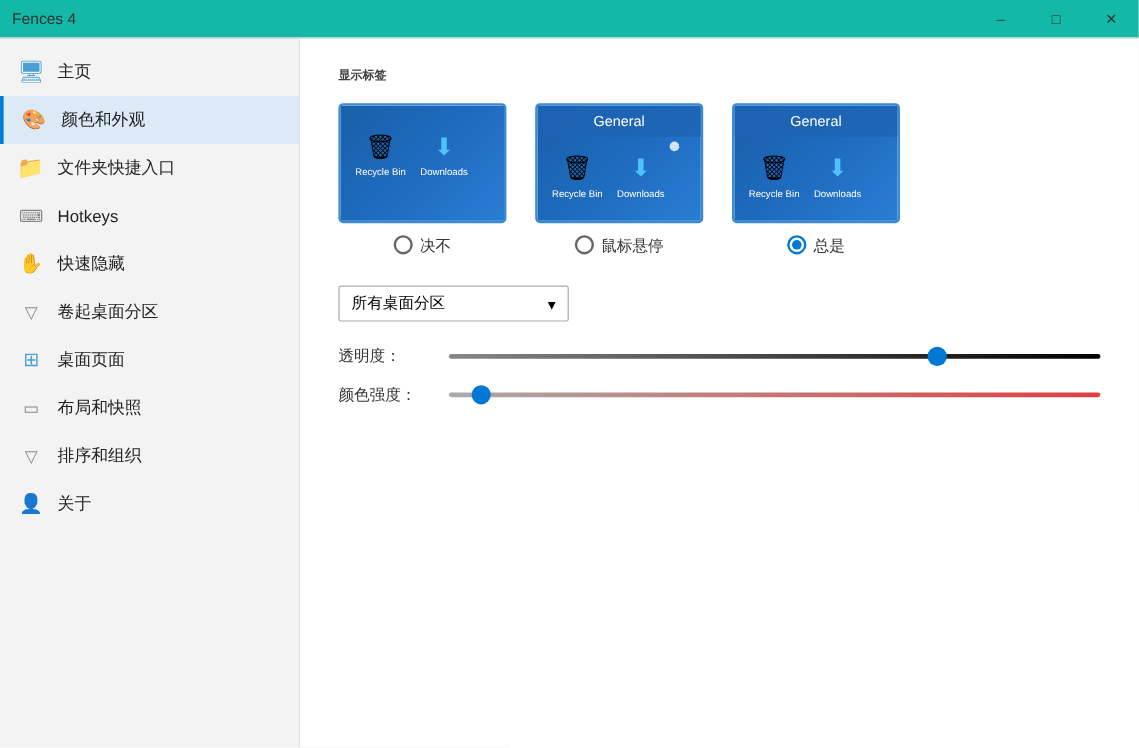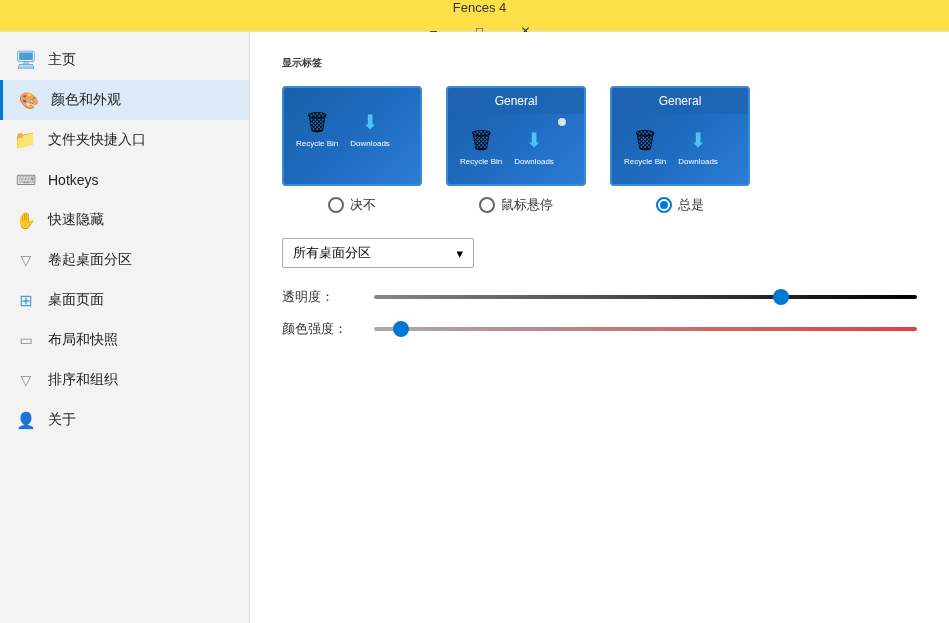--- a/index.html
+++ b/index.html
@@ -1,28 +1,27 @@
 <!DOCTYPE html>
 <html><head>
   <meta charset="utf-8">
   <style>
     * { box-sizing: border-box; margin: 0; padding: 0; }
     body { font-family: 'Segoe UI', sans-serif; background: #f3f3f3; width: 949px; height: 623px; overflow: hidden; display: flex; flex-direction: column; }
 
     
     .titlebar {
-      background: #fde047;
+      background: #14b8a6;
       height: 32px;
       display: flex;
       align-items: center;
       justify-content: space-between;
       padding: 0 0 0 10px;
       border-bottom: 1px solid #ddd;
       flex-shrink: 0;
-      flex-direction: column;
     }
     .titlebar-title { font-size: 13px; color: #333; }
     .titlebar-controls { display: flex; }
     .titlebar-btn {
       width: 46px; height: 32px;
       display: flex; align-items: center; justify-content: center;
       font-size: 12px; color: #333;
       cursor: pointer; background: transparent; border: none;
     }
 
@@ -126,21 +125,21 @@
     .cursor-dot {
       position: absolute;
       top: 30px; right: 18px;
       width: 8px; height: 8px;
       background: white;
       border-radius: 50%;
       opacity: 0.8;
     }
 
     .radio-option {
-      display: flex; align-items: center; gap: 6px;
+      display: flex; align-items: flex-start; gap: 6px;
       font-size: 13px; color: #333;
     }
     .radio-circle {
       width: 16px; height: 16px;
       border-radius: 50%;
       border: 2px solid #666;
       display: flex; align-items: center; justify-content: center;
       flex-shrink: 0;
     }
     .radio-circle.checked {

